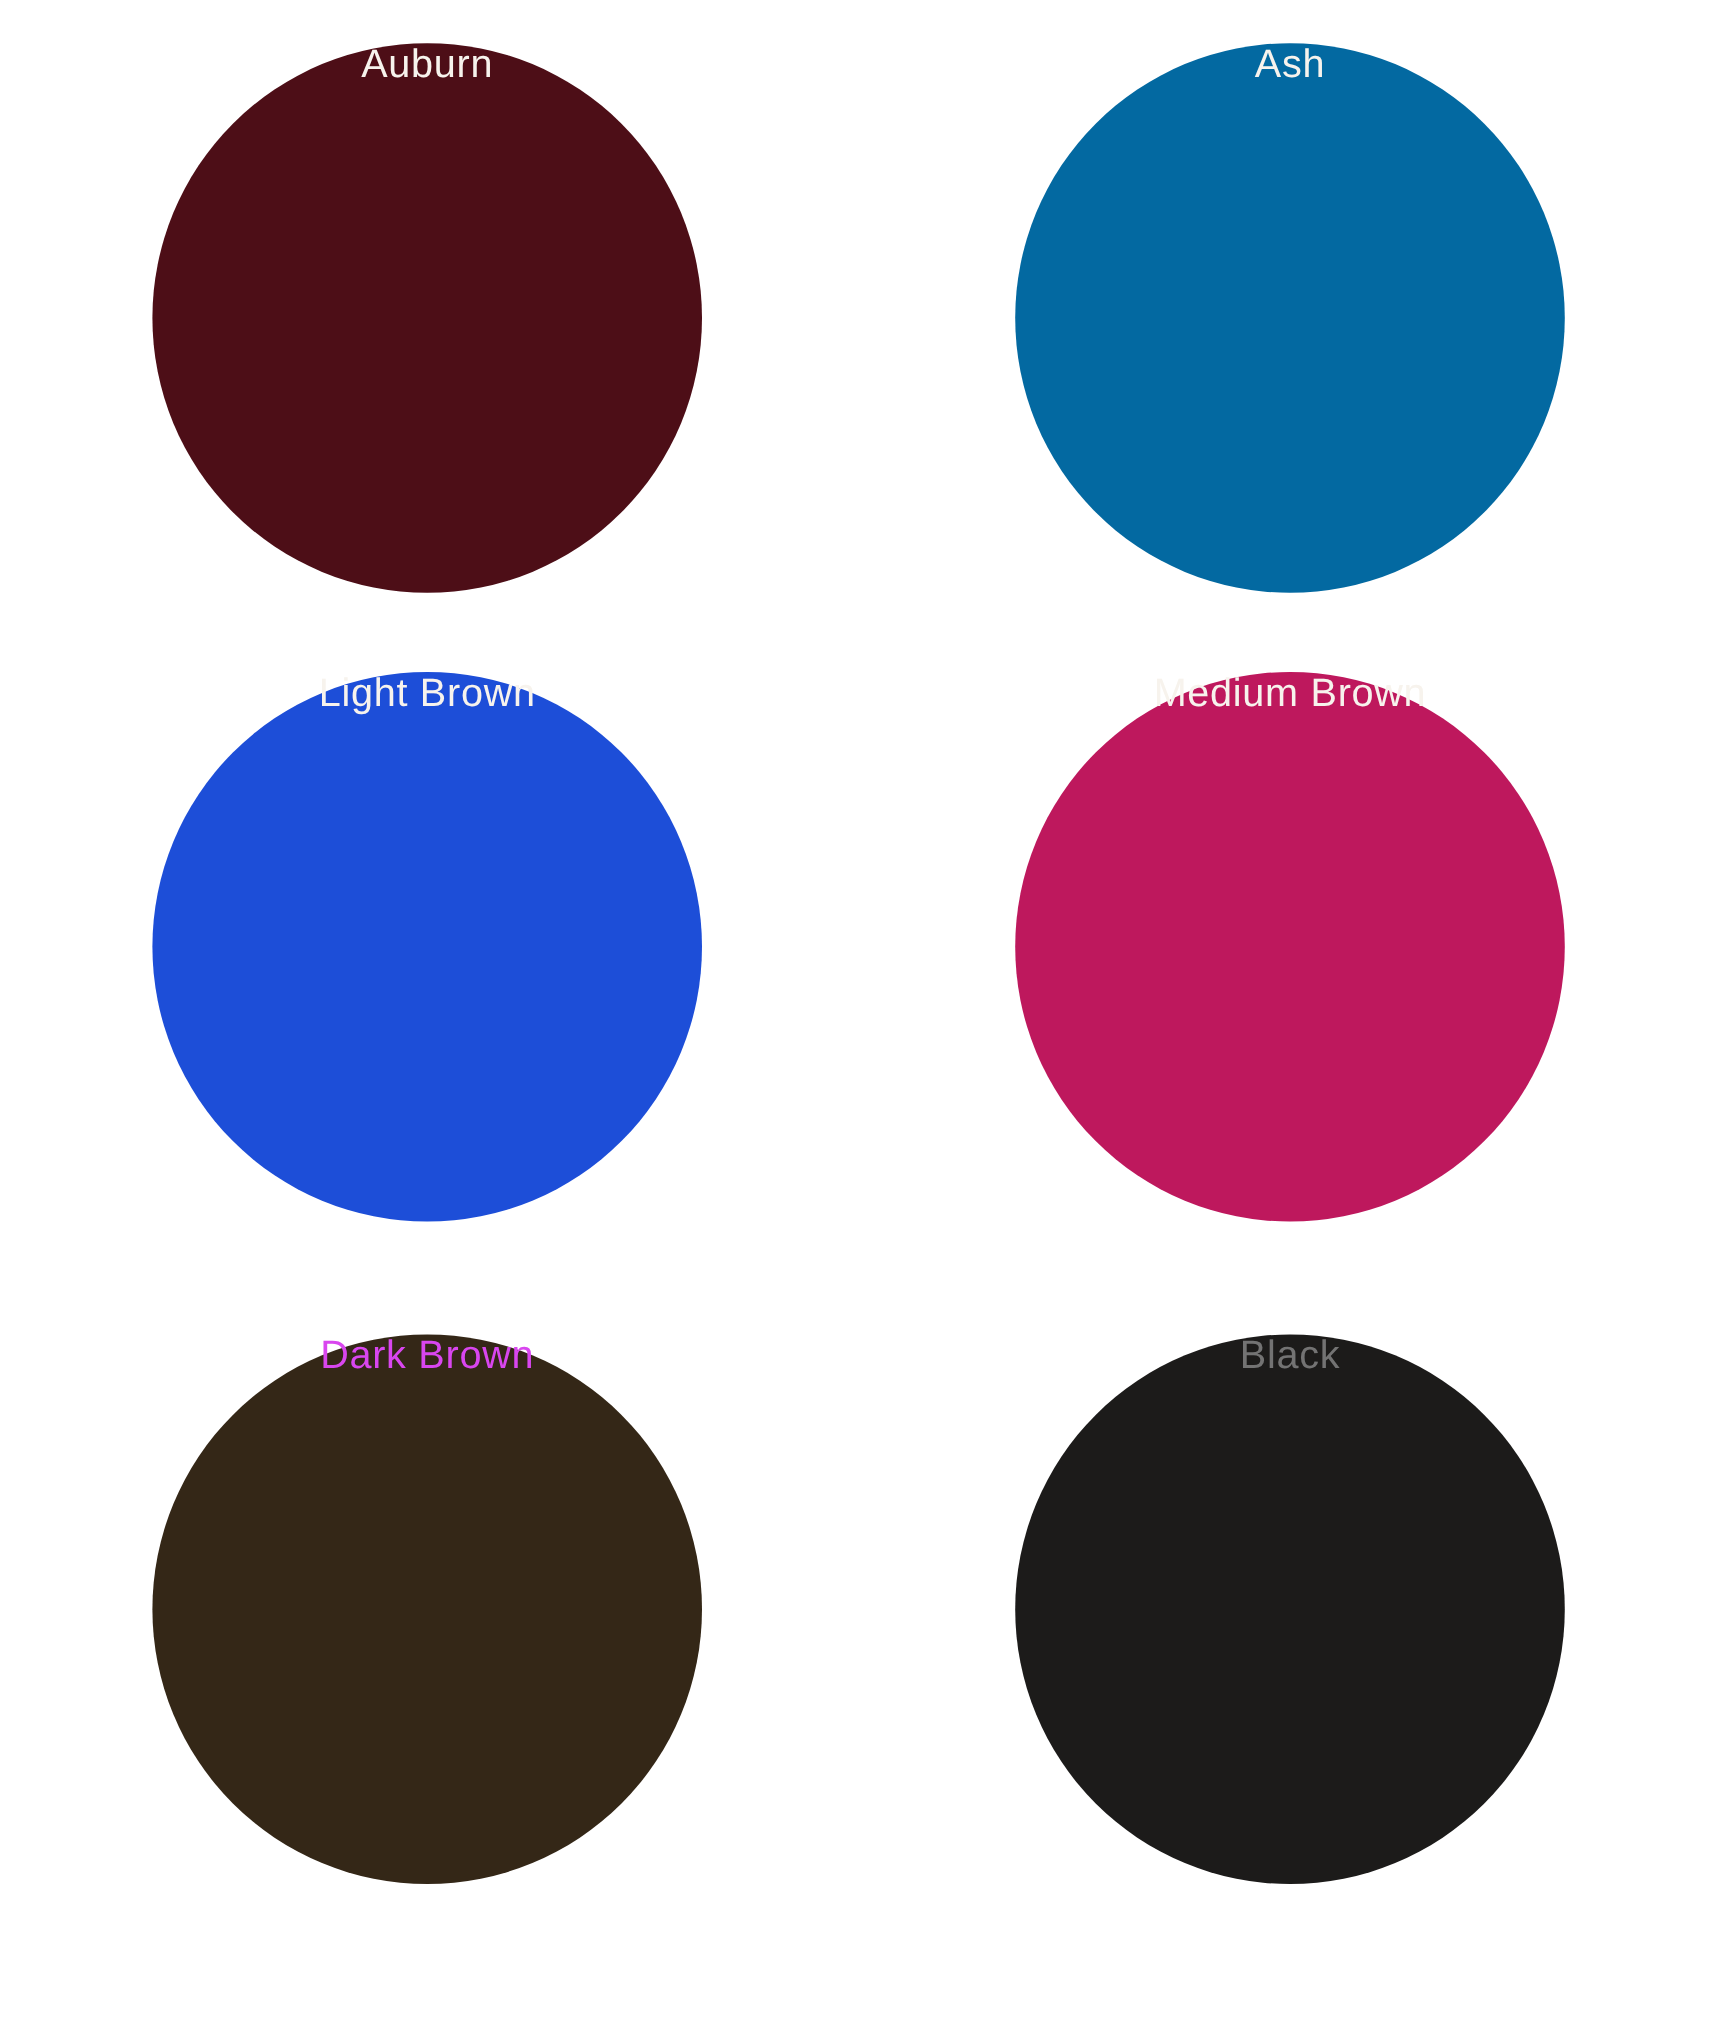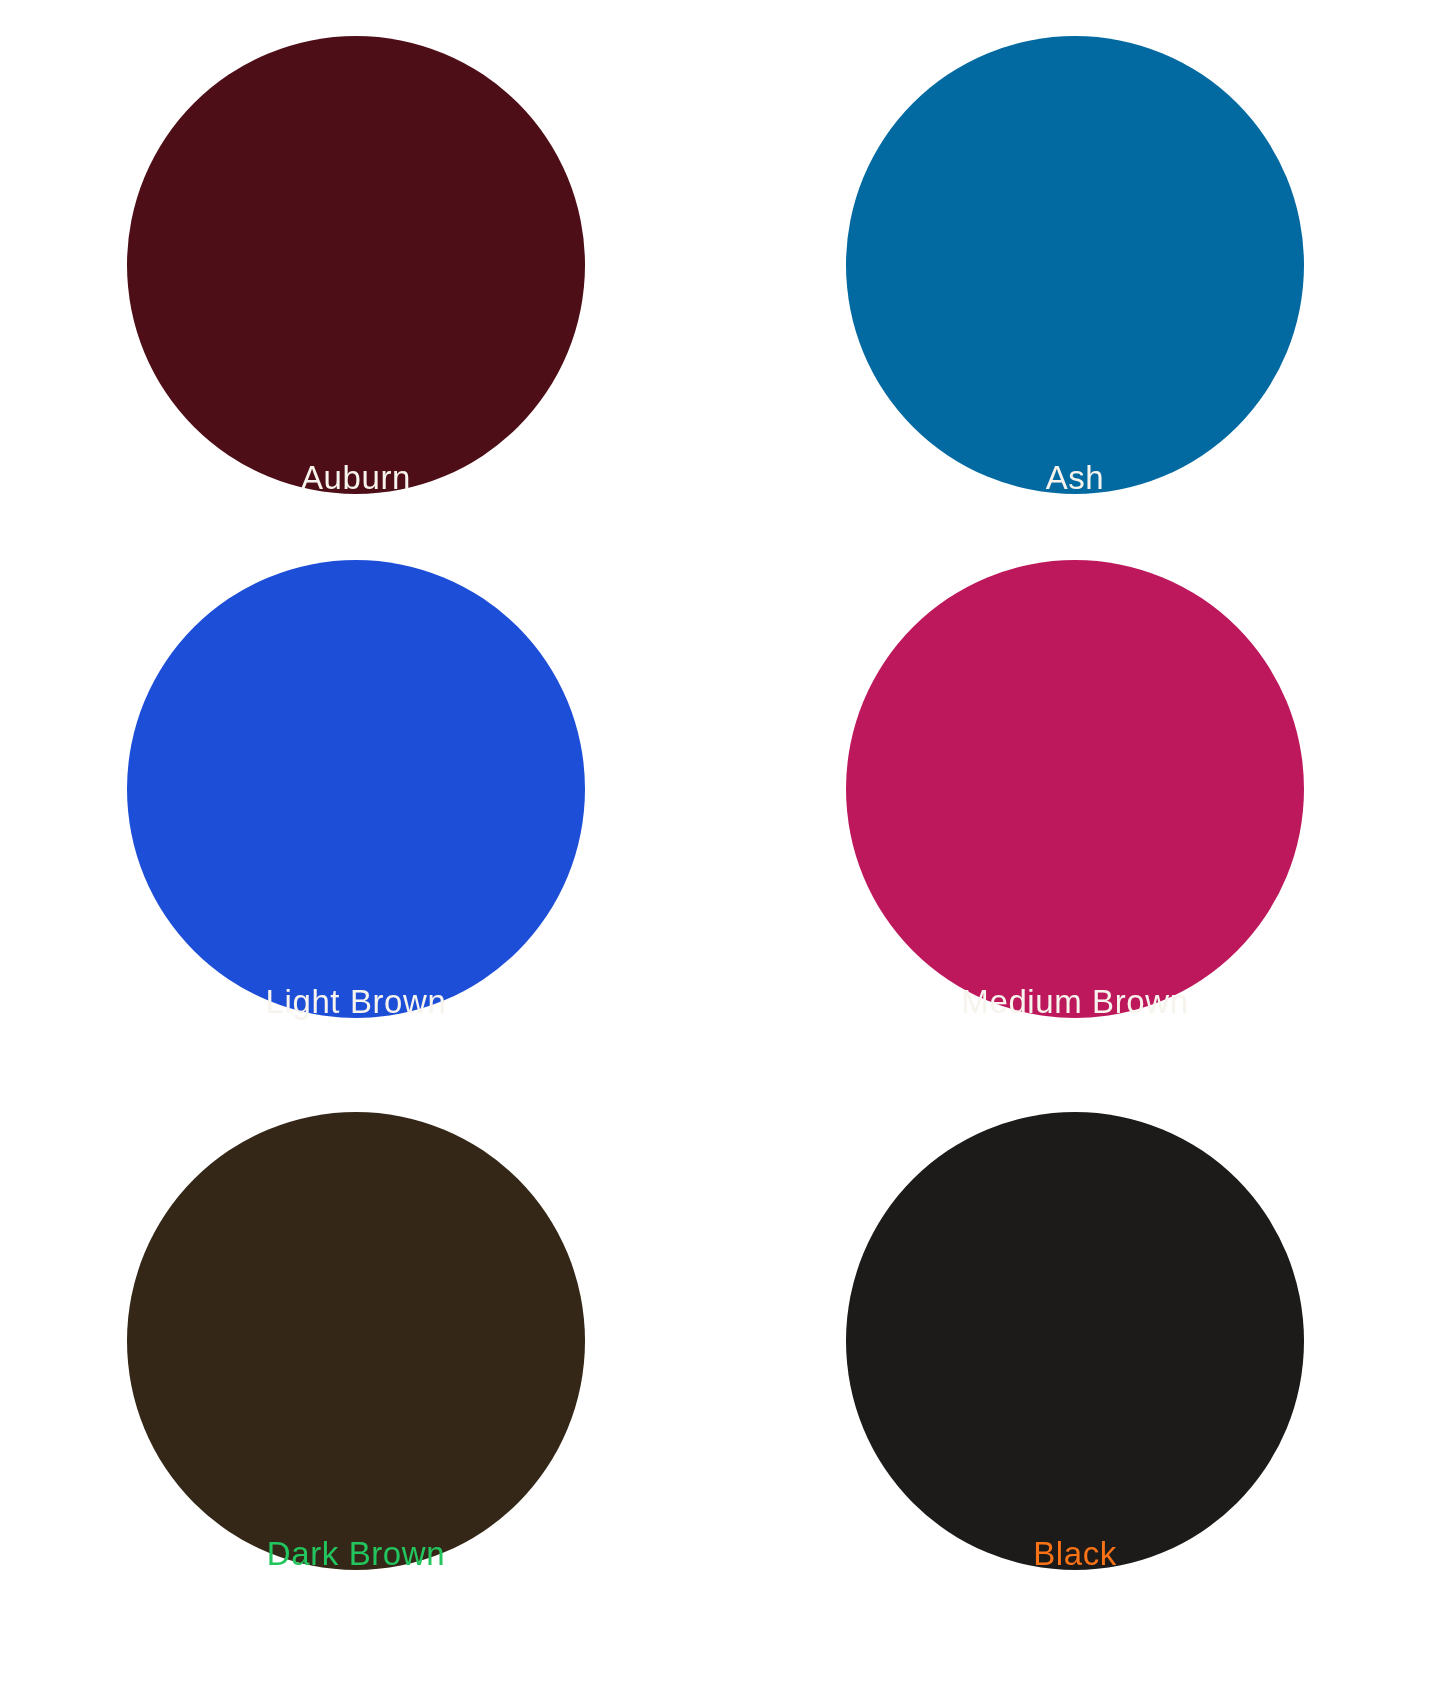--- a/index.html
+++ b/index.html
@@ -46,21 +46,21 @@
   .swatch-cell.col-right { padding-left: 0px; padding-right: 17px; }
   .swatch-cell.row-1 { align-items: center; }
   .swatch-cell.row-2 { align-items: center; }
   .swatch-cell.row-3 { align-items: center; padding-bottom: 52px; }
 
   .swatch-circle {
     width: 458px;
     height: 458px;
     border-radius: 50%;
     display: flex;
-    align-items: flex-end;
+    align-items: flex-start;
     justify-content: center;
     text-align: center;
     box-sizing: border-box;
     -webkit-font-smoothing: antialiased;
   }
   .swatch-label {
     font-family: "Liberation Sans", "DejaVu Sans", sans-serif;
     font-size: 33px;
     font-weight: 400;
     letter-spacing: 0.6px;
@@ -94,24 +94,24 @@
     </div>
 
     <div class="swatch-cell col-right row-2">
       <div class="swatch-circle" style="background: #be185d; width: 458px; height: 458px;">
         <span class="swatch-label" style="color: rgb(247, 243, 237);">Medium Brown</span>
       </div>
     </div>
 
     <div class="swatch-cell col-left row-3">
       <div class="swatch-circle" style="background: rgb(52, 39, 23); width: 458px; height: 458px;">
-        <span class="swatch-label" style="color: #22c55e;">Dark Brown</span>
+        <span class="swatch-label" style="color: #d946ef;">Dark Brown</span>
       </div>
     </div>
 
     <div class="swatch-cell col-right row-3">
       <div class="swatch-circle" style="background: rgb(28, 27, 26); width: 458px; height: 458px;">
-        <span class="swatch-label" style="color: #f97316; margin-top: 40px;">Black</span>
+        <span class="swatch-label" style="color: #737373;">Black</span>
       </div>
     </div>
 
   </div>
 </div>
 
 </body></html>

